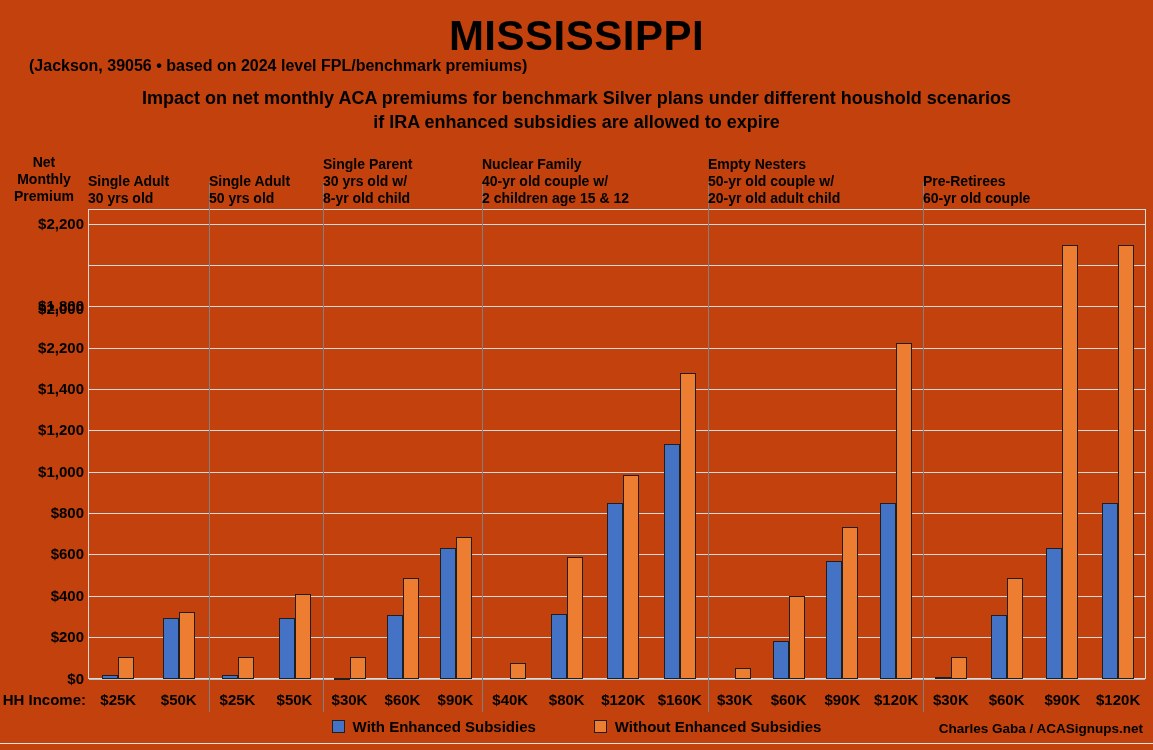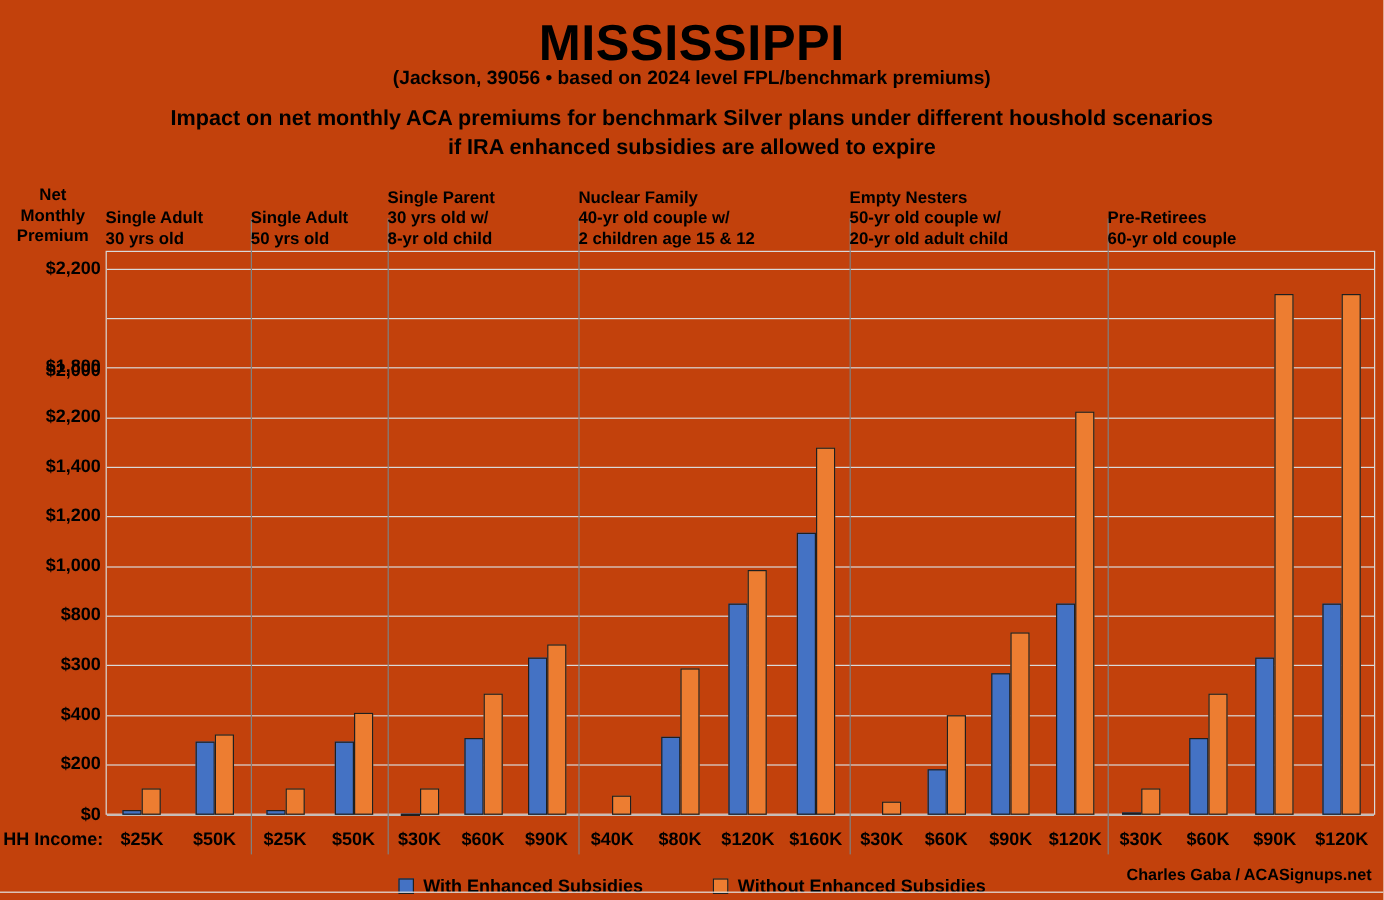--- a/index.html
+++ b/index.html
@@ -2,34 +2,34 @@
 <html><head>
 <meta charset="utf-8">
 <style>
   html,body{margin:0;padding:0;background:#fff;}
   .page{
     position:relative;width:1153px;height:750px;background:#c2410c;overflow:hidden;
     font-family:"Liberation Sans",sans-serif;font-weight:700;color:#000;
   }
   .abs{position:absolute;}
   .title{top:12px;left:0;right:0;text-align:center;font-size:42px;font-weight:700;letter-spacing:.5px;}
-  .subtitle{top:57px;left:0;right:0;text-align:center;font-size:16px;}
+  .subtitle{top:57px;left:0;right:0;font-size:16px;padding-left:29px;}
   .desc{top:86px;left:0;right:0;text-align:center;font-size:18px;line-height:24px;}
   .axis-title{left:0;width:88px;top:154px;text-align:center;font-size:14px;line-height:17px;}
   .plot-frame{left:88px;top:209px;width:1058px;height:470px;border:1px solid #d9d9d9;box-sizing:border-box;}
   .gridline{height:1px;background:#d9d9d9;}
   .gridline.zero{background:#bfbfbf;}
   .ytick{width:84px;left:0;text-align:right;font-size:15px;}
   .divider{width:1px;background:#808080;top:182px;height:530px;}
   .group-header{font-size:14px;line-height:17px;}
   .bar{box-sizing:border-box;border:1px solid #1f1f1f;}
   .cat-label{top:691px;text-align:center;font-size:15px;}
   .hh-income{top:691px;left:0;width:86px;text-align:right;font-size:15px;}
   .legend{top:718px;left:0;right:0;display:flex;justify-content:center;gap:58px;align-items:center;}
-  .legend-item{display:flex;align-items:center;font-size:15px;margin-top:12px;}
+  .legend-item{display:flex;align-items:center;font-size:15px;}
   .swatch{width:13px;height:13px;border:1px solid #1f1f1f;margin-right:8px;box-sizing:border-box;}
   .credit{top:721px;right:10px;font-size:13.5px;}
   .bottom-rule{top:743px;left:0;width:1153px;height:1px;background:#e3e3e3;}
 </style>
 </head>
 <body>
 
 <div class="page">
   <div class="abs title">MISSISSIPPI</div>
   <div class="abs subtitle">(Jackson, 39056 • based on 2024 level FPL/benchmark premiums)</div>
@@ -45,21 +45,21 @@
     </div>
   <div class="abs plot-frame"></div>
   <div class="abs chart-layer" style="left:0;top:0;width:1153px;height:750px;pointer-events:none;">
       <div class="gridline zero" style="position: absolute; left: 89px; top: 679px; width: 1056px;"></div>
       <div class="ytick" style="position: absolute; top: 670px;">$0</div>
       <div class="gridline" style="position: absolute; left: 89px; top: 637px; width: 1056px;"></div>
       <div class="ytick" style="position: absolute; top: 628px;">$200</div>
       <div class="gridline" style="position: absolute; left: 89px; top: 596px; width: 1056px;"></div>
       <div class="ytick" style="position: absolute; top: 587px;">$400</div>
       <div class="gridline" style="position: absolute; left: 89px; top: 554px; width: 1056px;"></div>
-      <div class="ytick" style="position: absolute; top: 545px;">$300</div>
+      <div class="ytick" style="position: absolute; top: 545px;">$600</div>
       <div class="gridline" style="position: absolute; left: 89px; top: 513px; width: 1056px;"></div>
       <div class="ytick" style="position: absolute; top: 504px;">$800</div>
       <div class="gridline" style="position: absolute; left: 89px; top: 472px; width: 1056px;"></div>
       <div class="ytick" style="position: absolute; top: 463px;">$1,000</div>
       <div class="gridline" style="position: absolute; left: 89px; top: 430px; width: 1056px;"></div>
       <div class="ytick" style="position: absolute; top: 421px;">$1,200</div>
       <div class="gridline" style="position: absolute; left: 89px; top: 389px; width: 1056px;"></div>
       <div class="ytick" style="position: absolute; top: 380px;">$1,400</div>
       <div class="gridline" style="position: absolute; left: 89px; top: 348px; width: 1056px;"></div>
       <div class="ytick" style="position: absolute; top: 339px;">$2,200</div>

